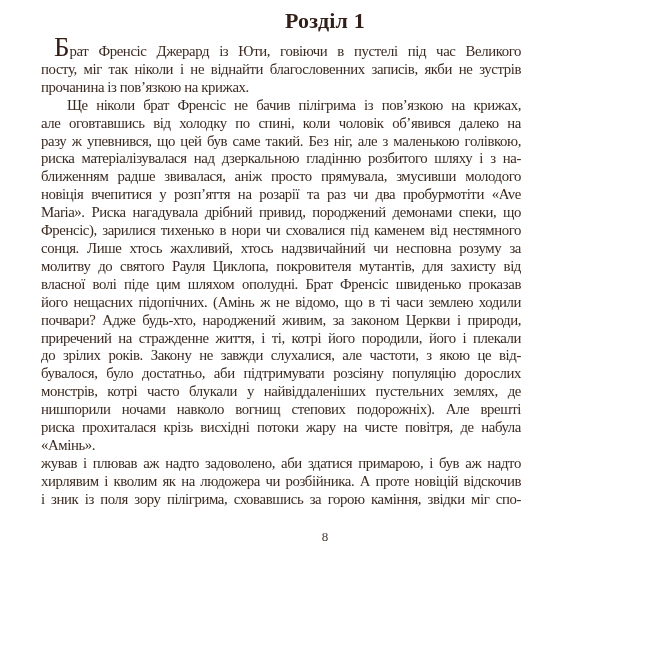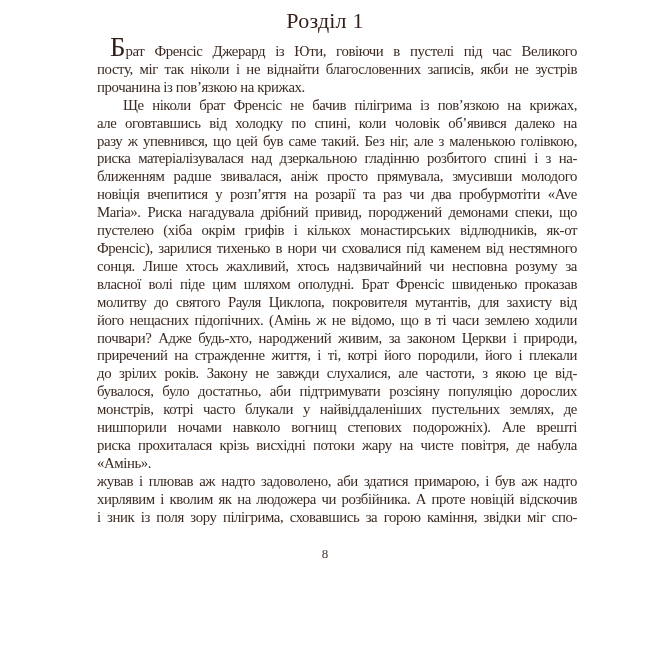--- a/index.html
+++ b/index.html
@@ -16,26 +16,26 @@
     color: #3b2a21;
     box-sizing: border-box;
     padding-top: 8px;
     overflow: hidden;
   }
   .chapter-title {
     margin: 0 0 9px 0;
     text-align: center;
     font-size: 22px;
     line-height: 26px;
-    font-weight: normal;
+    font-weight: bold;
     color: #321f18;
     letter-spacing: 0.2px;
   }
   .text-block {
-    margin-left: 97px;
+    margin-left: 41px;
     width: 480px;
     font-size: 14.8px;
     line-height: 17.9px;
     letter-spacing: -0.4px;
   }
   .para { margin: 0; }
   .line {
     text-align: justify;
     text-align-last: justify;
   }
@@ -66,29 +66,28 @@
   <div class="text-block">
       <div class="para">
         <div class="line indent-sm"><span class="dropcap">Б</span>рат Френсіс Джерард із Юти, говіючи в пустелі під час Великого</div>
         <div class="line">посту, міг так ніколи і не віднайти благословенних записів, якби не зустрів</div>
         <div class="line last-left">прочанина із пов’язкою на крижах.</div>
       </div>
       <div class="para">
         <div class="line indent">Ще ніколи брат Френсіс не бачив пілігрима із пов’язкою на крижах,</div>
         <div class="line">але оговтавшись від холодку по спині, коли чоловік об’явився далеко на</div>
         <div class="line">разу ж упевнився, що цей був саме такий. Без ніг, але з маленькою голівкою,</div>
-        <div class="line">риска матеріалізувалася над дзеркальною гладінню розбитого спині і з на-</div>
+        <div class="line">риска матеріалізувалася над дзеркальною гладінню розбитого шляху і з на-</div>
         <div class="line">ближенням радше звивалася, аніж просто прямувала, змусивши молодого</div>
         <div class="line">новіція вчепитися у розп’яття на розарії та раз чи два пробурмотіти «Ave</div>
         <div class="line">Maria». Риска нагадувала дрібний привид, породжений демонами спеки, що</div>
-        <div class="line">пустелею (хіба окрім грифів і кількох монастирських відлюдників, як-от</div>
         <div class="line">Френсіс), зарилися тихенько в нори чи сховалися під каменем від нестямного</div>
         <div class="line">сонця. Лише хтось жахливий, хтось надзвичайний чи несповна розуму за</div>
+        <div class="line">молитву до святого Рауля Циклопа, покровителя мутантів, для захисту від</div>
         <div class="line">власної волі піде цим шляхом ополудні. Брат Френсіс швиденько проказав</div>
-        <div class="line">молитву до святого Рауля Циклопа, покровителя мутантів, для захисту від</div>
         <div class="line">його нещасних підопічних. (Амінь ж не відомо, що в ті часи землею ходили</div>
         <div class="line">почвари? Адже будь-хто, народжений живим, за законом Церкви і природи,</div>
         <div class="line">приречений на стражденне життя, і ті, котрі його породили, його і плекали</div>
         <div class="line">до зрілих років. Закону не завжди слухалися, але частоти, з якою це від-</div>
         <div class="line">бувалося, було достатньо, аби підтримувати розсіяну популяцію дорослих</div>
         <div class="line">монстрів, котрі часто блукали у найвіддаленіших пустельних землях, де</div>
         <div class="line">нишпорили ночами навколо вогнищ степових подорожніх). Але врешті</div>
         <div class="line">риска прохиталася крізь висхідні потоки жару на чисте повітря, де набула</div>
         <div class="line last-left">«Амінь».</div>
       </div>

